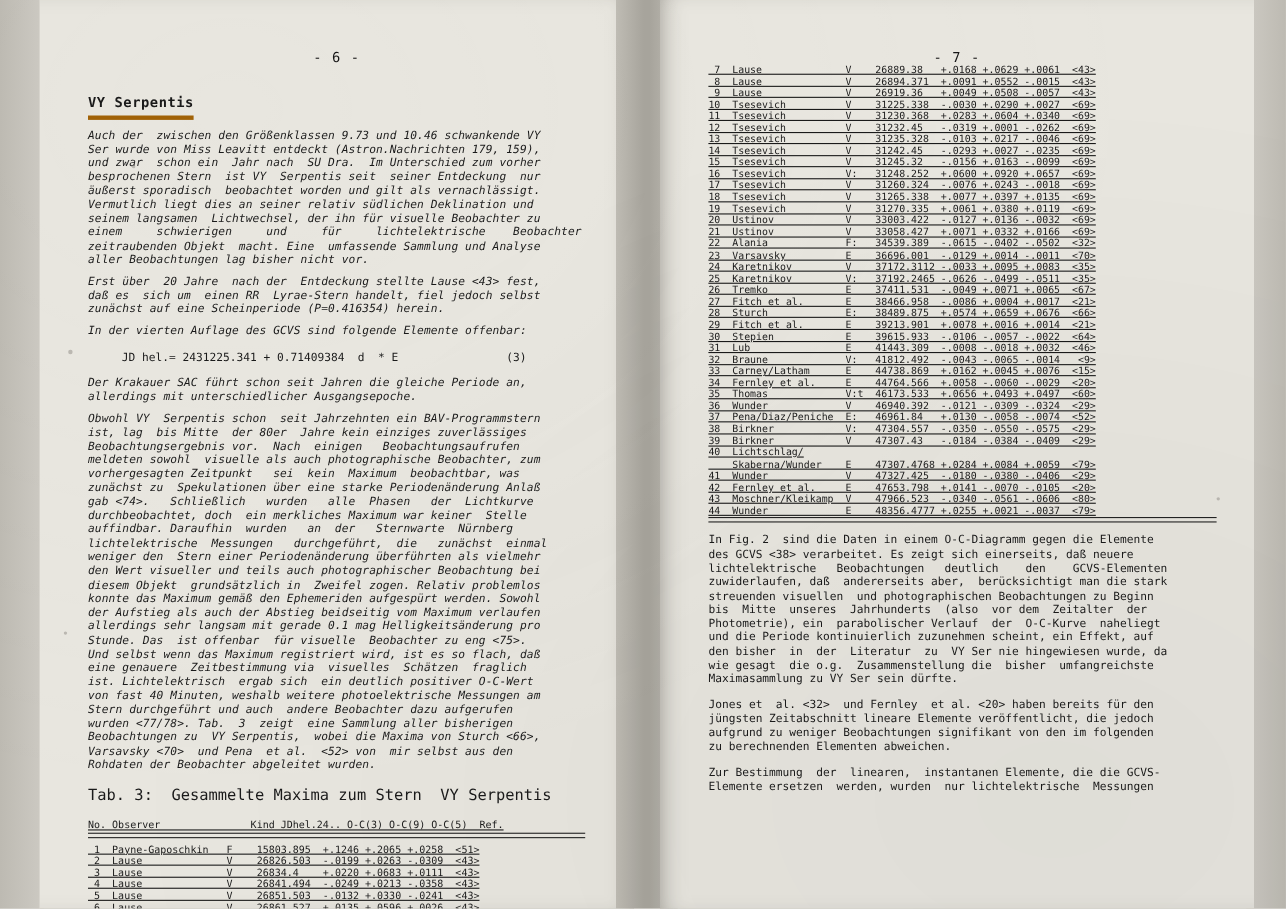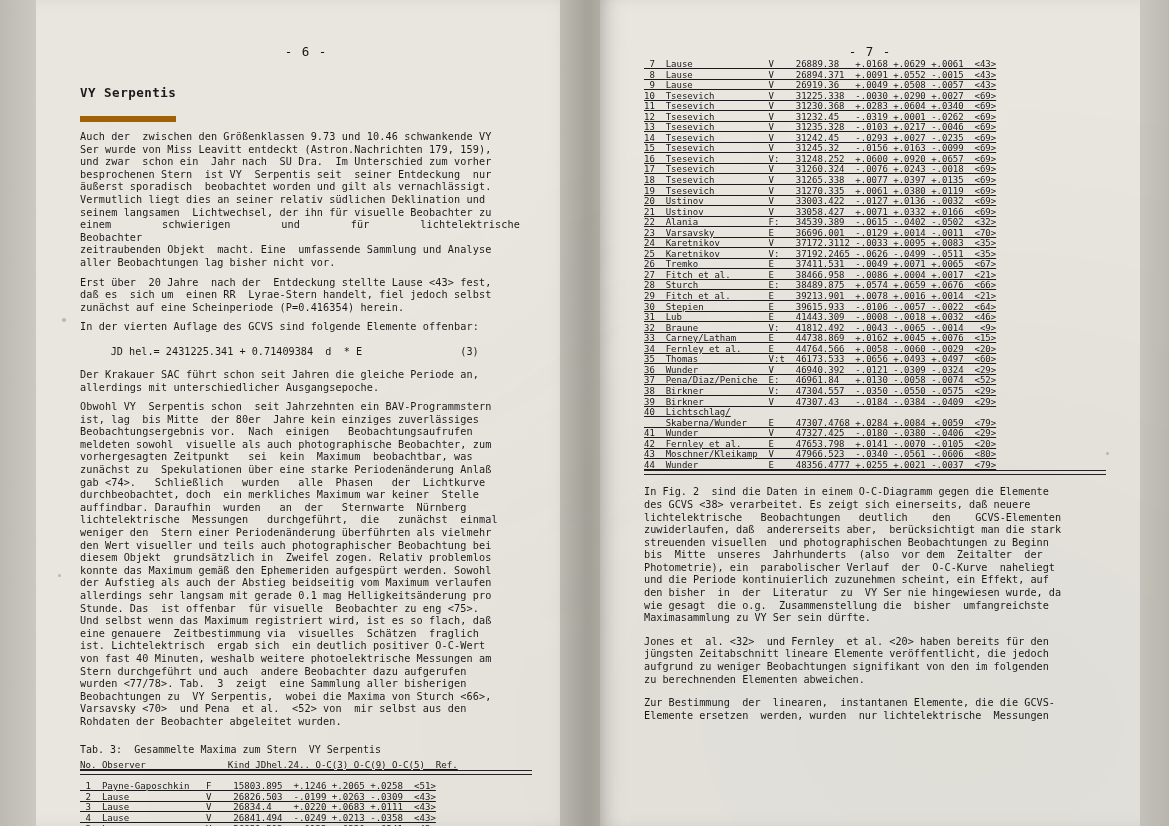--- a/index.html
+++ b/index.html
@@ -31,35 +31,35 @@
   .pagenum{
     text-align:center;font-size:12.5px;letter-spacing:1px;
     margin-top:44px;color:#161616;
   }
   .content{padding:0 44px;}
   .content.right{padding:0 34px 0 44px;}
 
   h2.title{
     font-size:12.5px;font-weight:bold;margin:26px 0 2px 0;
     letter-spacing:.5px;display:inline-block;
-    border-bottom:6px solid #a16207;padding-bottom:16px;
+    border-bottom:4px solid #a16207;padding-bottom:5px;
   }
   p.para{
-    font-size:10.2px;line-height:12.6px;margin:7px 12px 0 0;
+    font-size:10.2px;line-height:12.6px;margin:7px 0 0 0;
     text-align:justify;letter-spacing:.1px;
     white-space:pre-wrap;
-    -webkit-hyphens:none;hyphens:none;
+    -webkit-hyphens:none;hyphens:none;font-style:italic;
   }
   p.tight{margin-top:0;}
   .formula{
     font-size:10.2px;line-height:13px;margin:11px 0 11px 0;
     white-space:pre;
   }
   .tabcap{
-    font-size:10px;line-height:13px;margin:14px 0 4px 0;white-space:pre;
+    font-size:14px;line-height:13px;margin:14px 0 16px 0;white-space:pre;
   }
   pre.tbl{
     font-size:9.1px;line-height:10.6px;margin:0;white-space:pre;
     letter-spacing:0px;
     text-decoration:underline;
   }
   pre.tbl.right{font-size:9.0px;line-height:10.55px;}
   .dblrule{height:3px;border-top:1px solid #222;border-bottom:1px solid #222;margin:0;}
   .spacer6{height:6px;}
   .fig-note{font-size:10.2px;line-height:12.6px;text-align:justify;margin:11px 0 0 0;white-space:pre-wrap;}

